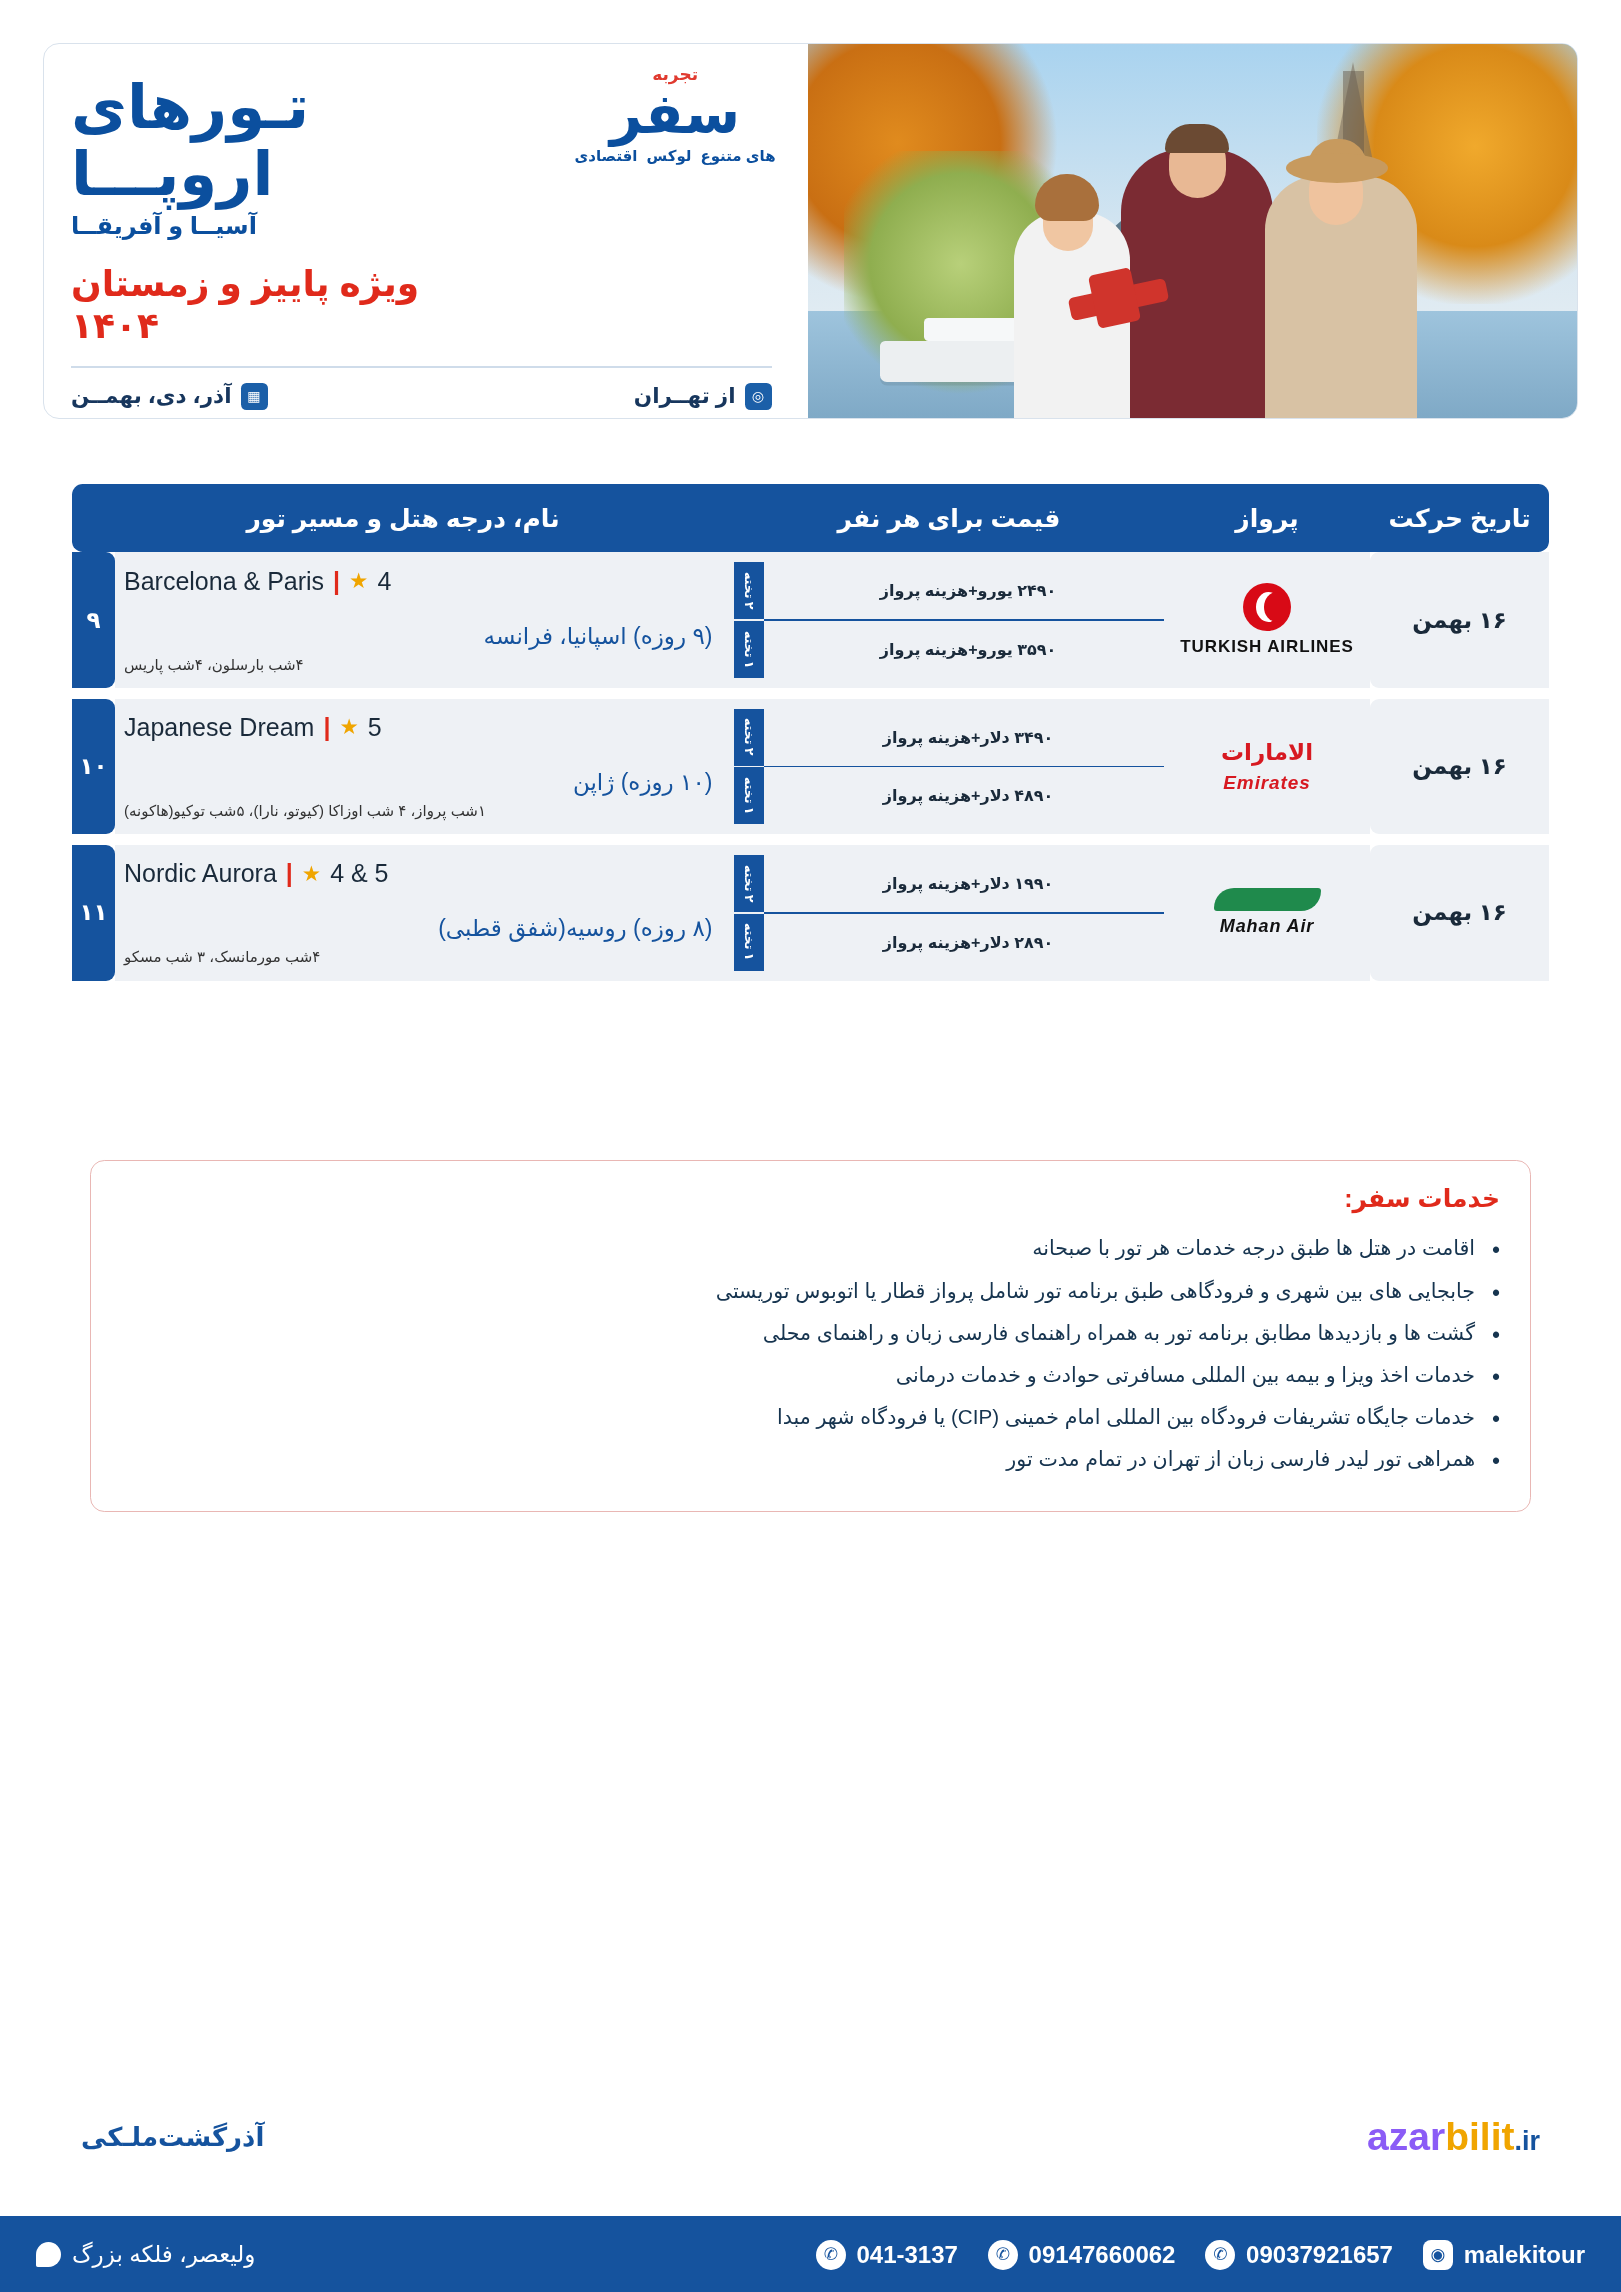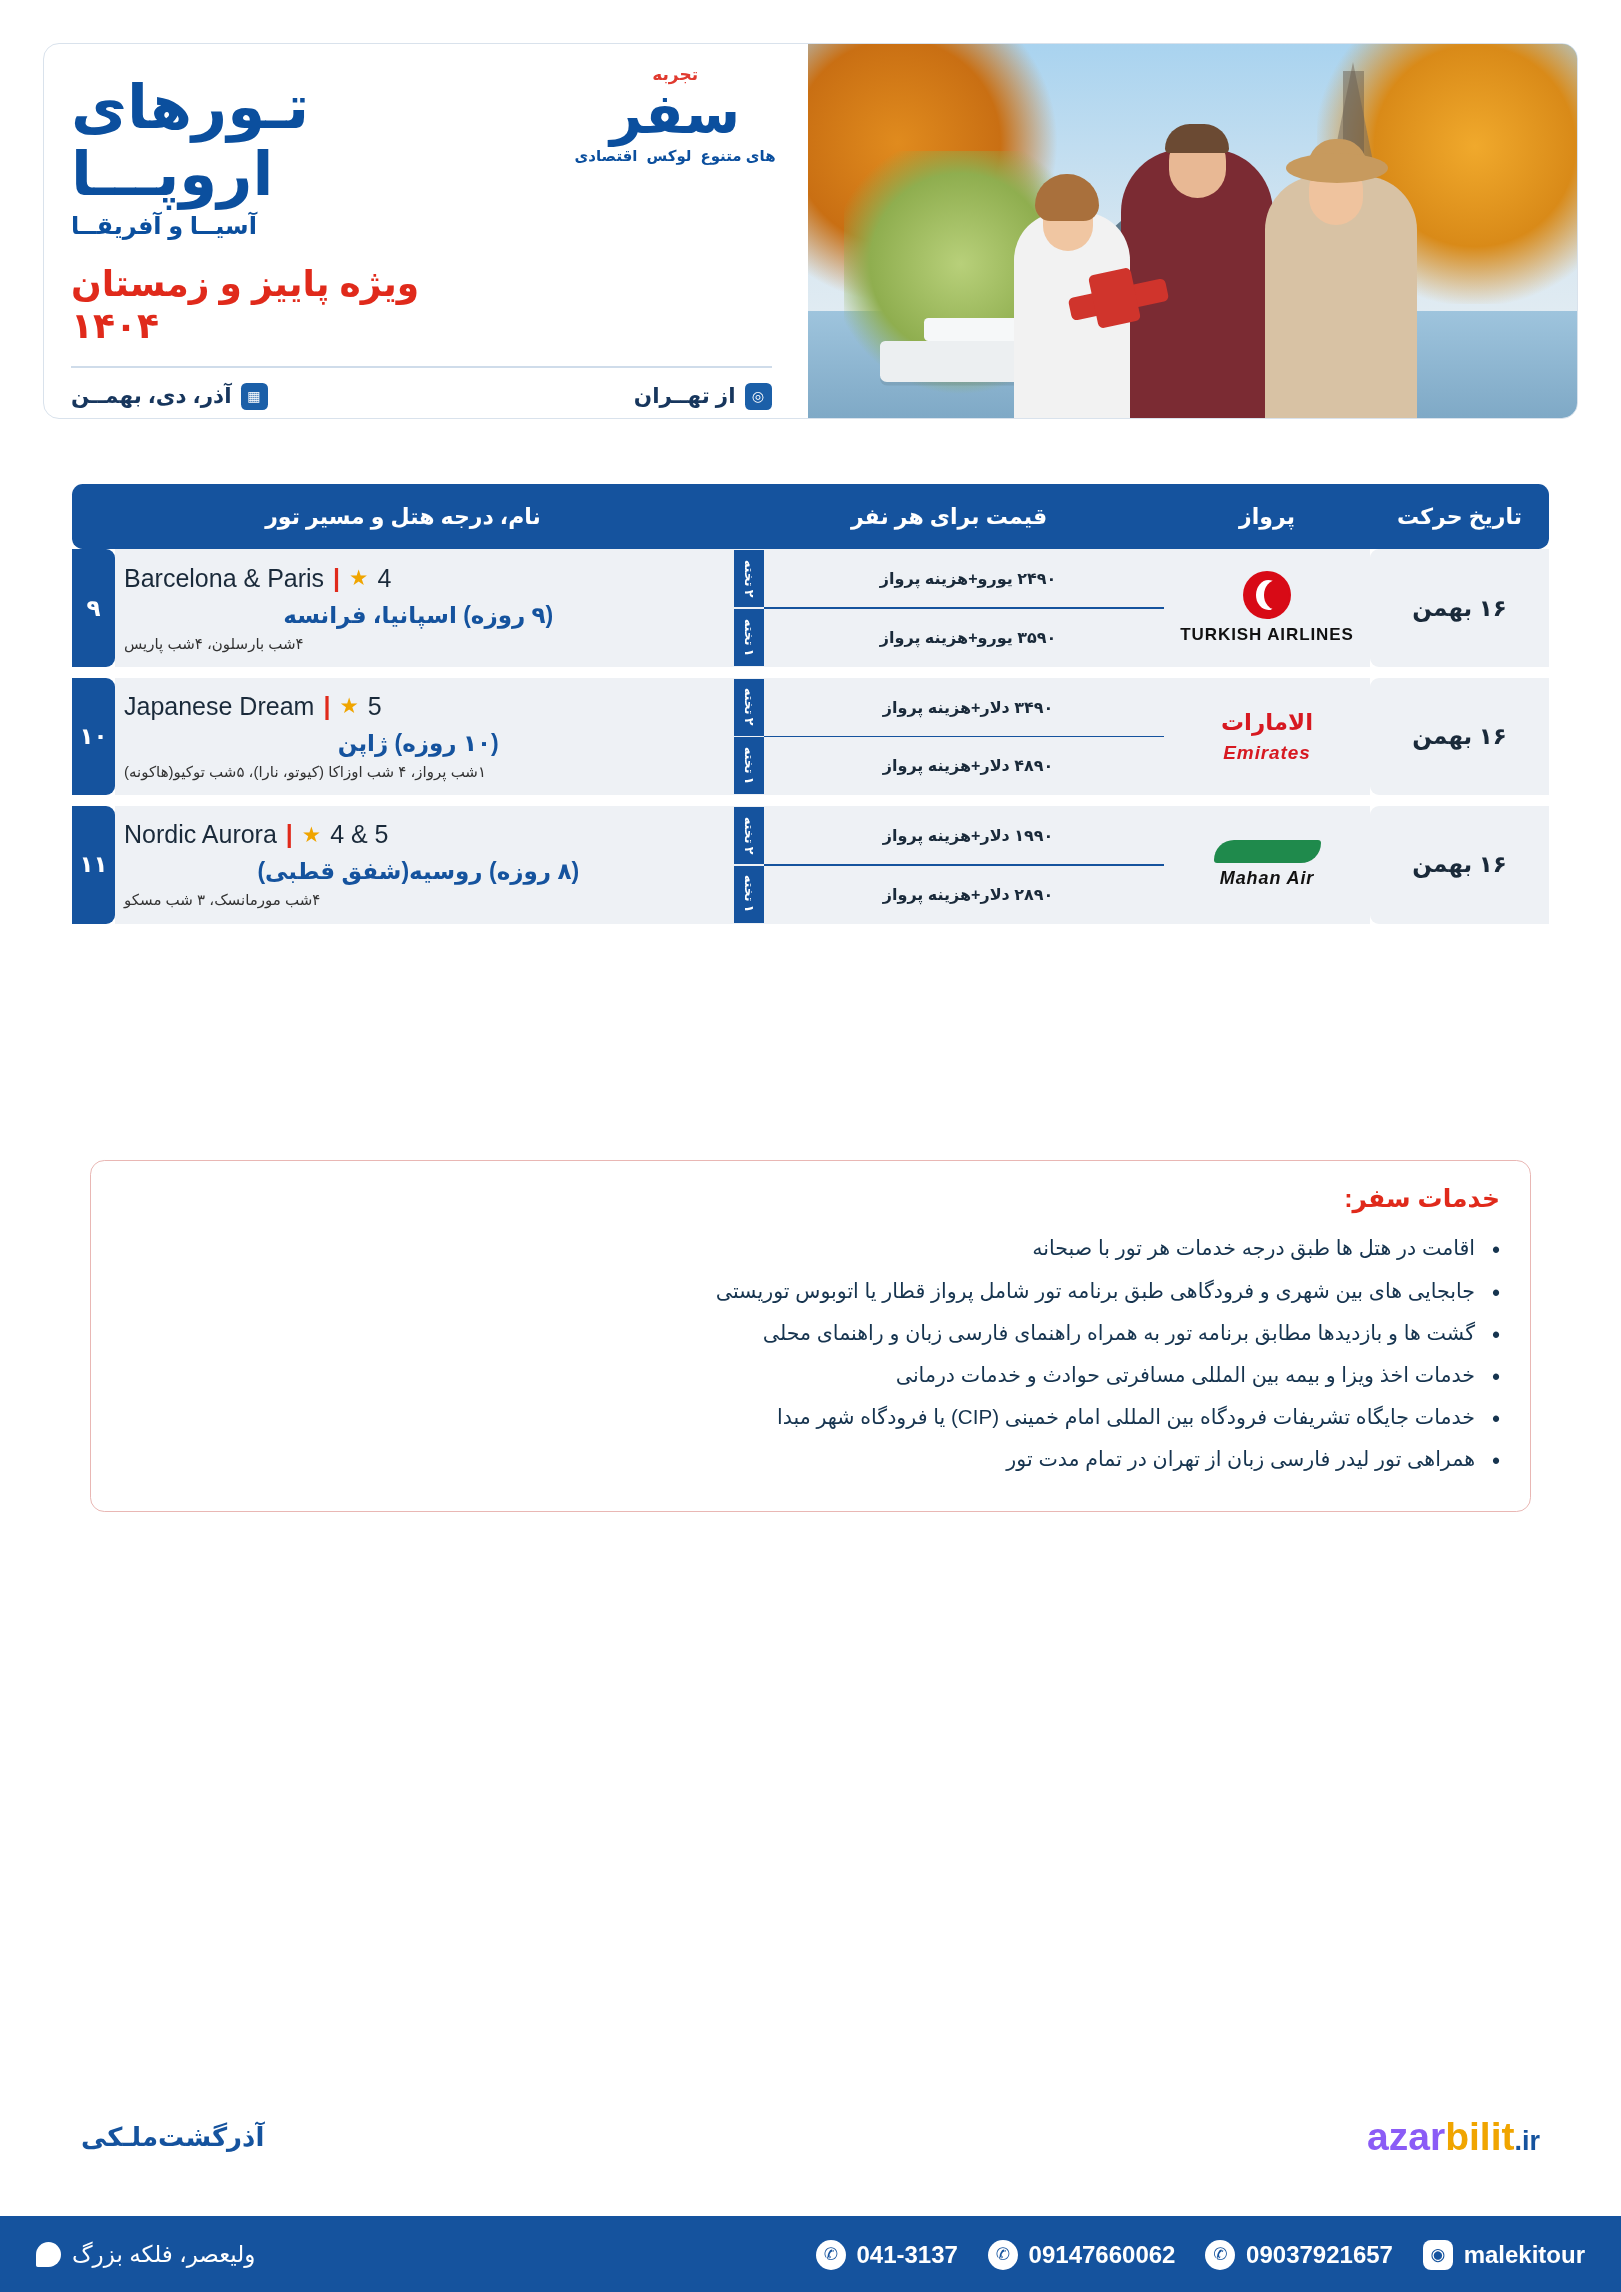--- a/index.html
+++ b/index.html
@@ -95,40 +95,40 @@
   .meta-item { display:flex; align-items:center; gap:9px; font-size:21.5px; color:#17365d; font-weight:bold;}
   .meta-ico {
     width:27px; height:27px; border-radius:5.4px; background:#1b5fa8;
     display:inline-flex; align-items:center; justify-content:center; color:#fff; font-size:14.3px;
   }
 
   
   .table-wrap { position:absolute; top: 484px; left: 72px; right: 72px; }
   table.tours { width:100%; border-collapse: separate; border-spacing:0; }
   table.tours thead th {
-    background:#15539e; color:#fff; font-size:22px; font-weight:bold;
+    background:#15539e; color:#fff; font-size:25px; font-weight:bold;
     padding: 19.7px 10.7px; text-align:center;
   }
   table.tours thead th:first-child { border-radius: 0 10.7px 10.7px 0; }
   table.tours thead th:last-child { border-radius: 10.7px 0 0 10.7px; }
 
   .row-sep { height:10.7px; }
   td.cell { background:#eef1f5; vertical-align: middle; text-align:center; }
   td.idx {
     background:#15539e; color:#fff; font-size:23px; font-weight:bold;
     width:43px; border-radius: 0 9px 9px 0;
   }
   td.info { padding: 14.3px 21.5px 14.3px 9px; text-align: right; }
   .info-en {
     font-size: 25px; color:#1a2a3a; text-align:left; direction:ltr;
     display:flex; align-items:center; justify-content:flex-start; gap:9px;
   }
   .star { color:#f0a500; font-size:21.5px; }
   .bar { color:#e02a1b; font-weight:bold; }
-  .info-fa { font-size:23px; color:#15539e; font-weight:bold; text-align:center; margin-top:9px; }
+  .info-fa { font-size:23px; color:#15539e; font-weight:normal; text-align:right; margin-top:27px; }
   .info-nights { font-size:15px; color:#333; text-align:left; margin-top:6px; }
 
   td.price { width: 430px; padding: 0; }
   .price-row { display:flex; align-items:stretch; height:57px; }
   .price-tag {
     width: 30px; background:#15539e; color:#fff; font-size:12.5px; font-weight:bold;
     display:flex; align-items:center; justify-content:center;
     writing-mode: vertical-rl; text-orientation: mixed; letter-spacing:0.9px;
   }
   .price-val { flex:1; display:flex; align-items:center; justify-content:center; font-size:16px; color:#1a2a3a; font-weight:bold;padding-left:8px;}

